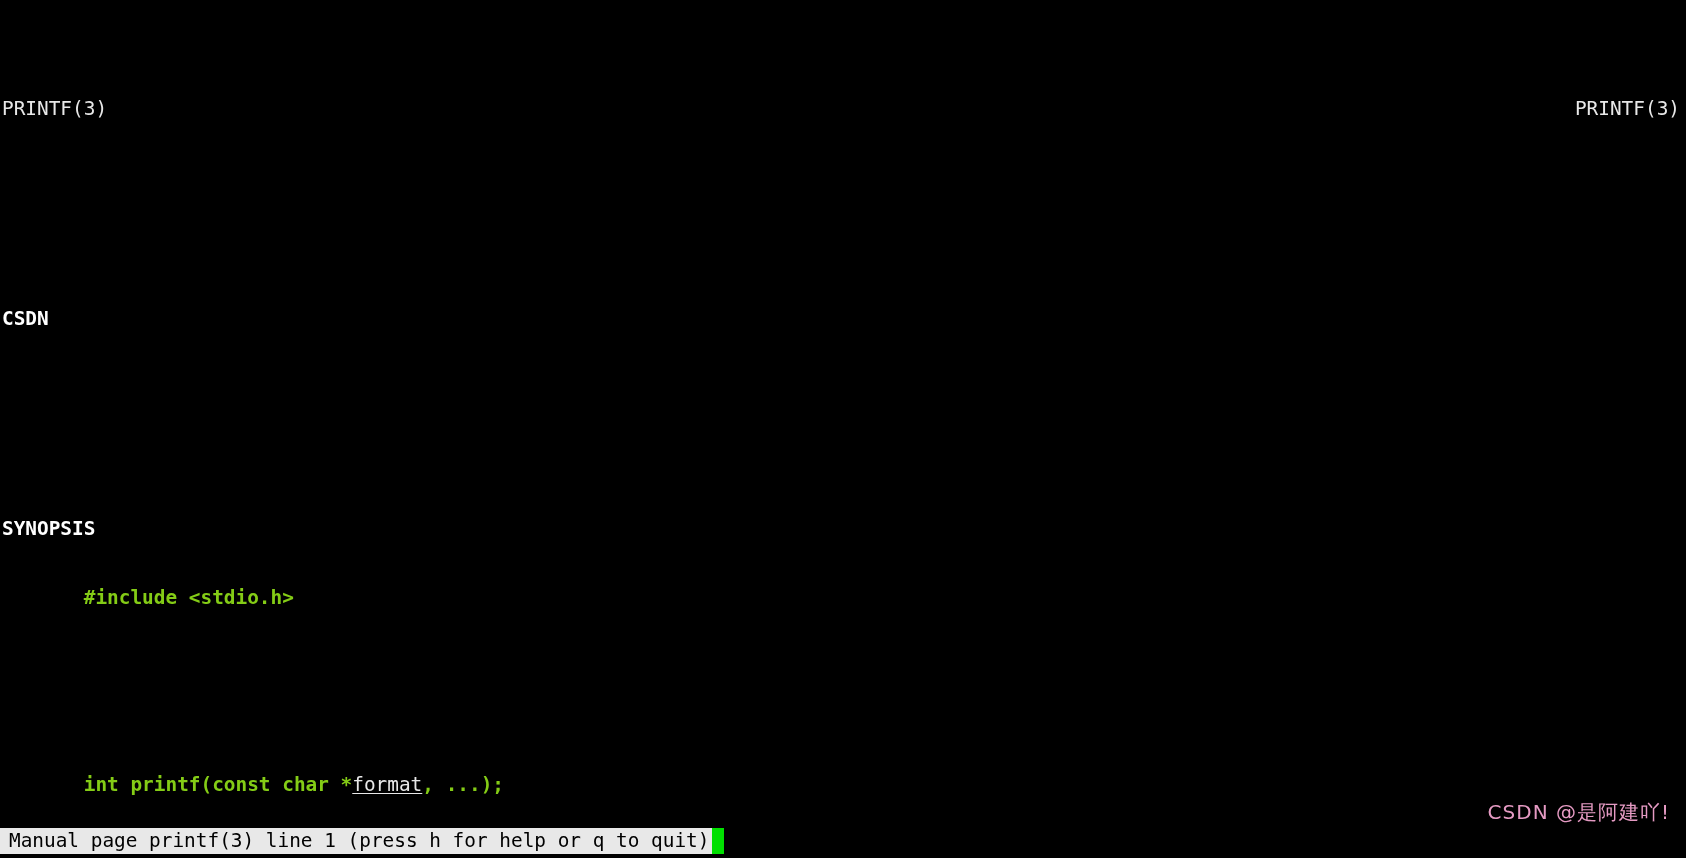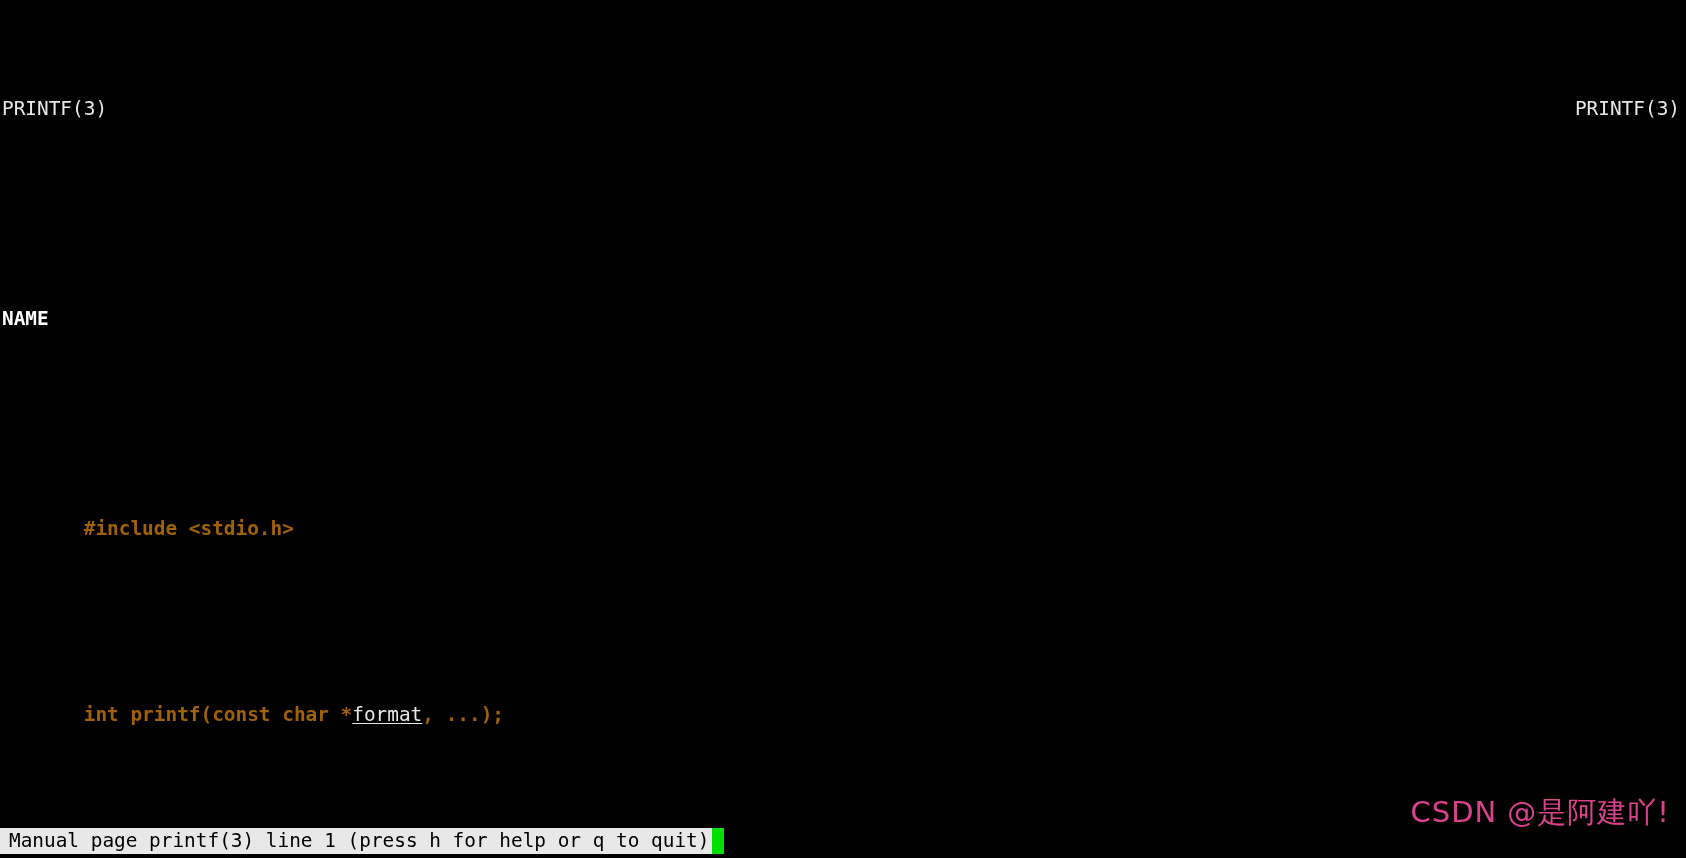--- a/index.html
+++ b/index.html
@@ -42,21 +42,21 @@
   }
 
   .ln {
     display: block;
     height: 23.3px;
     white-space: pre;
     padding-left: 2px;
   }
 
   
-  .b  { font-weight: bold; color: #a16207; }
+  .b  { font-weight: bold; color: #84cc16; }
   .u  { text-decoration: underline; text-underline-offset: 2px; }
   .hdr { font-weight: bold; color: #ffffff; }
 
   
   .toprow {
     display: block;
     height: 23.3px;
     position: relative;
     white-space: pre;
   }
@@ -88,22 +88,22 @@
     height: 26px;
     background: #00e000;
     display: inline-block;
   }
 
   
   #watermark {
     position: absolute;
     right: 16px;
     bottom: 34px;
-    color: #ec4899;
-    font-size: 29px;
+    color: #f9a8d4;
+    font-size: 20px;
     font-family: "DejaVu Sans", "Liberation Sans", sans-serif;
     letter-spacing: 1px;
     white-space: pre;
     opacity: 0.92;
     pointer-events: none;
   }
 </style>
 </head>
 <body>
 
@@ -113,25 +113,26 @@
 
     
     <div class="toprow">
       <span class="left">PRINTF(3)</span>
       <span class="right">PRINTF(3)</span>
     </div>
 
     <div class="ln"> </div>
 
     
-    <div class="ln"><span class="hdr">NAME</span></div>
+    <div class="ln"><span class="hdr">CSDN</span></div>
 
     <div class="ln"> </div>
 
     
+    <div class="ln"><span class="hdr">SYNOPSIS</span></div>
     <div class="ln">       <span class="b">#include &lt;stdio.h&gt;</span></div>
 
     <div class="ln"> </div>
 
     <div class="ln">       <span class="b">int </span><span class="b">printf</span><span class="b">(const char *</span><span class="u">format</span><span class="b">, ...);</span></div>
 
     
 
     
 

